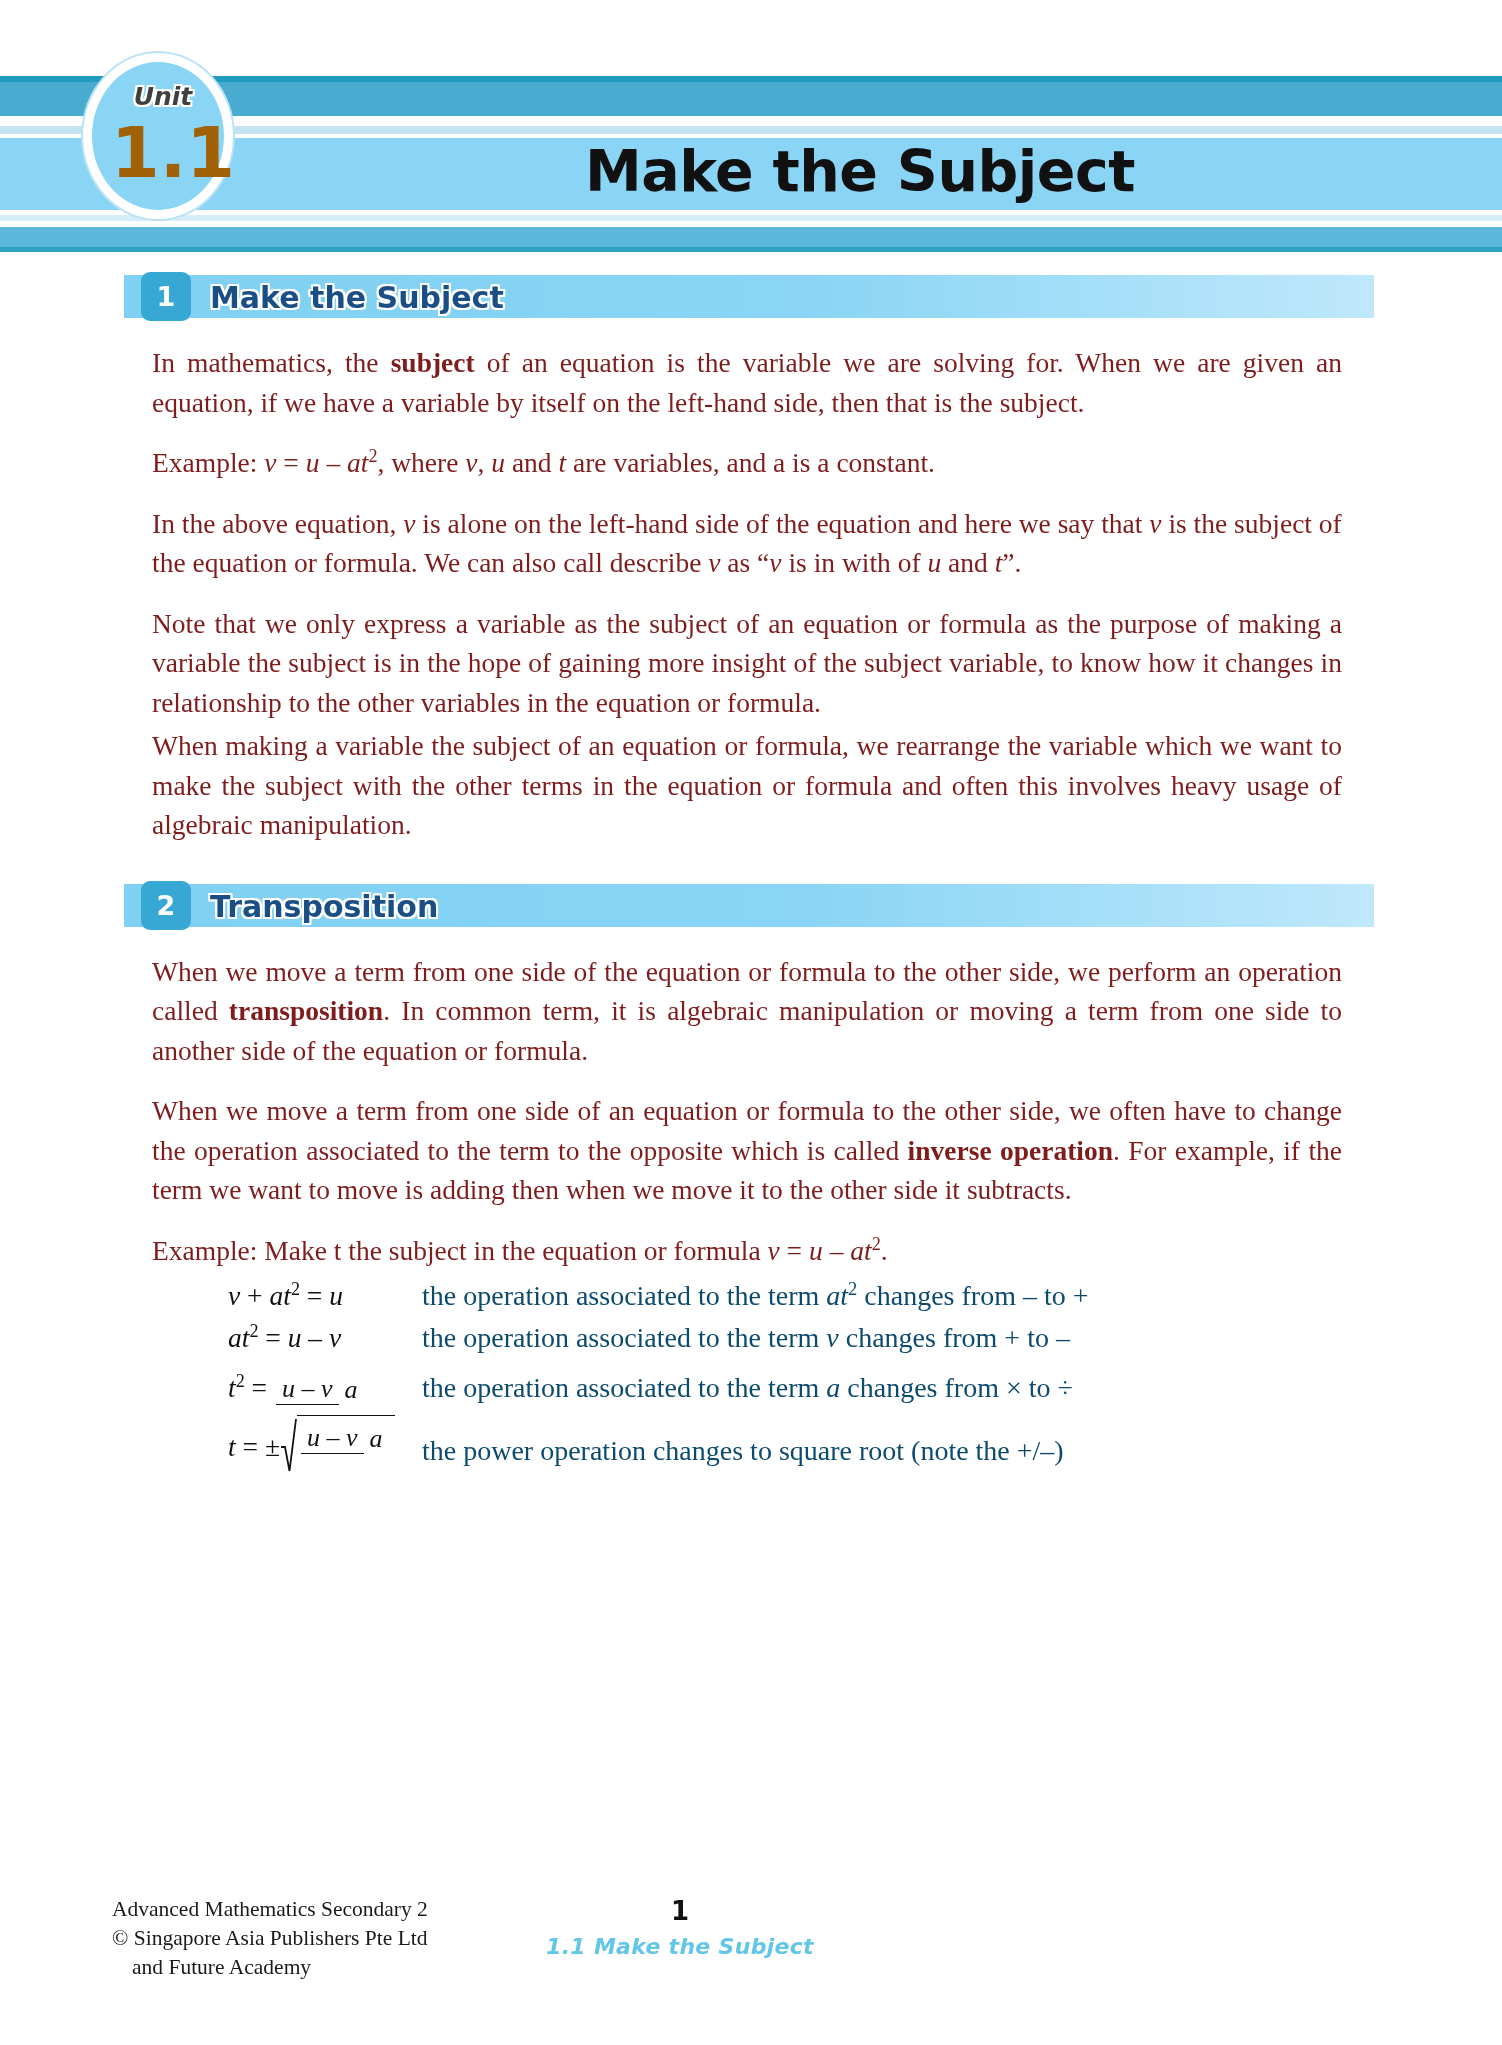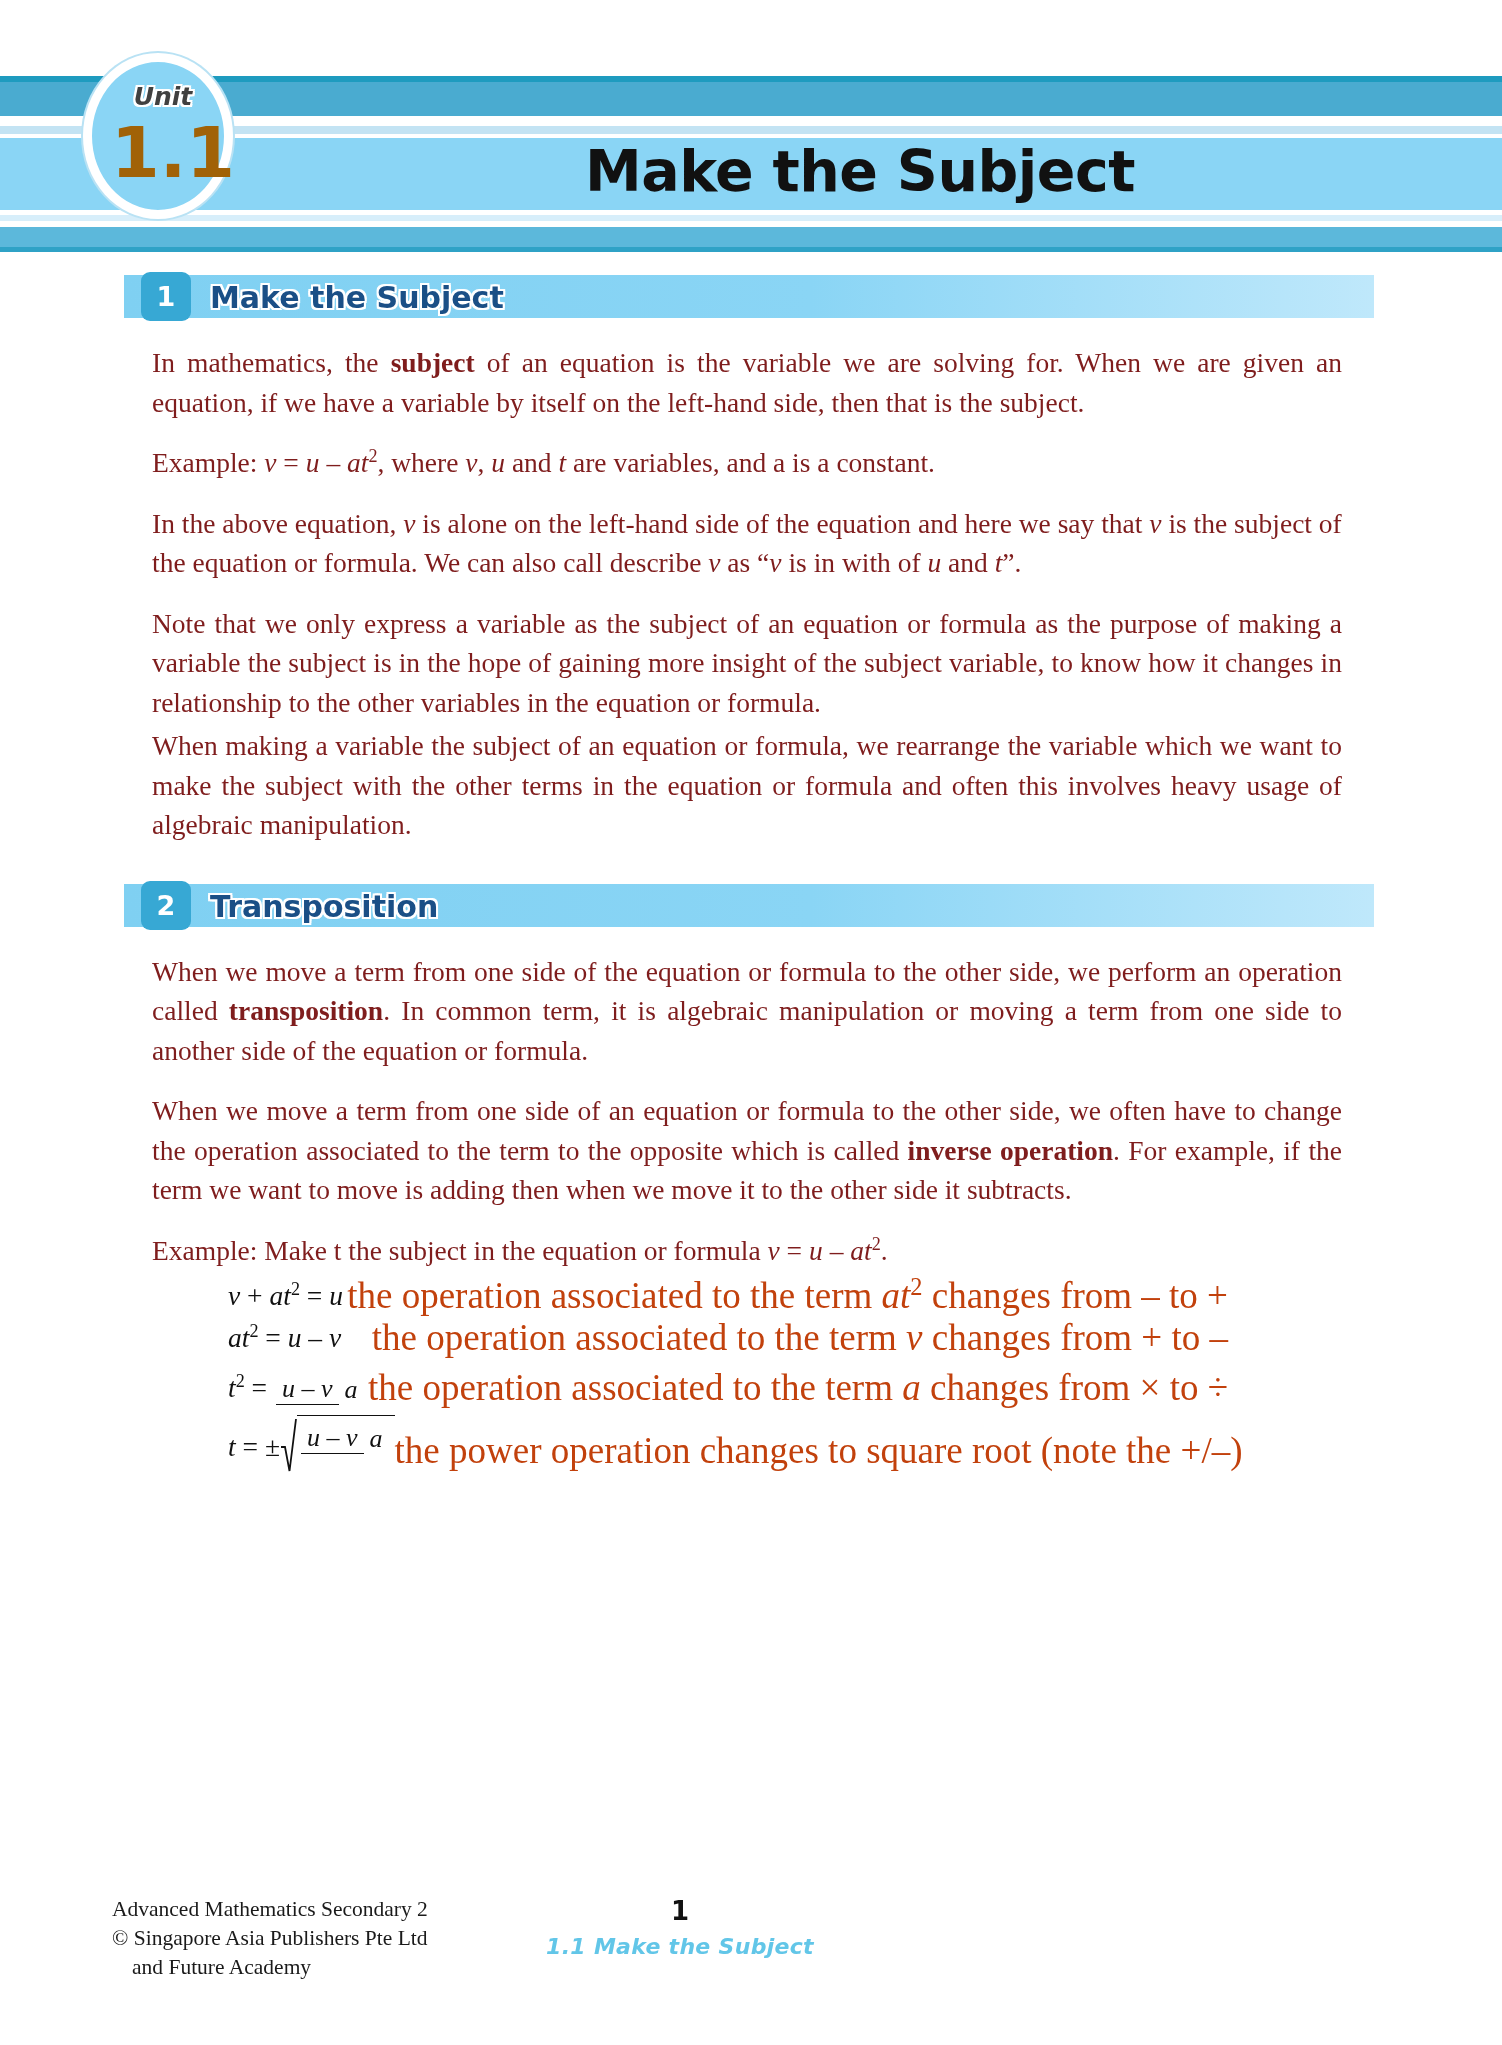--- a/index.html
+++ b/index.html
@@ -180,32 +180,33 @@
 
   
   .math-rows {
     margin: 4px 0 0 228px;
     width: 1000px;
   }
   .math-row {
     display: flex;
     align-items: center;
     min-height: 42px;
+    gap: 16px;
   }
   .math-lhs {
     width: 178px;
     font-size: 27.5px;
     line-height: 39px;
     color: #111;
     white-space: nowrap;
   }
   .math-rhs {
-    font-size: 37px;
+    font-size: 28px;
     line-height: 39px;
-    color: #c2410c;
+    color: #0c4a6e;
     white-space: nowrap;
   }
   .frac {
     display: inline-flex;
     flex-direction: row;
     vertical-align: middle;
     text-align: center;
     margin: 0 2px;
     position: relative;
     top: -1px;

